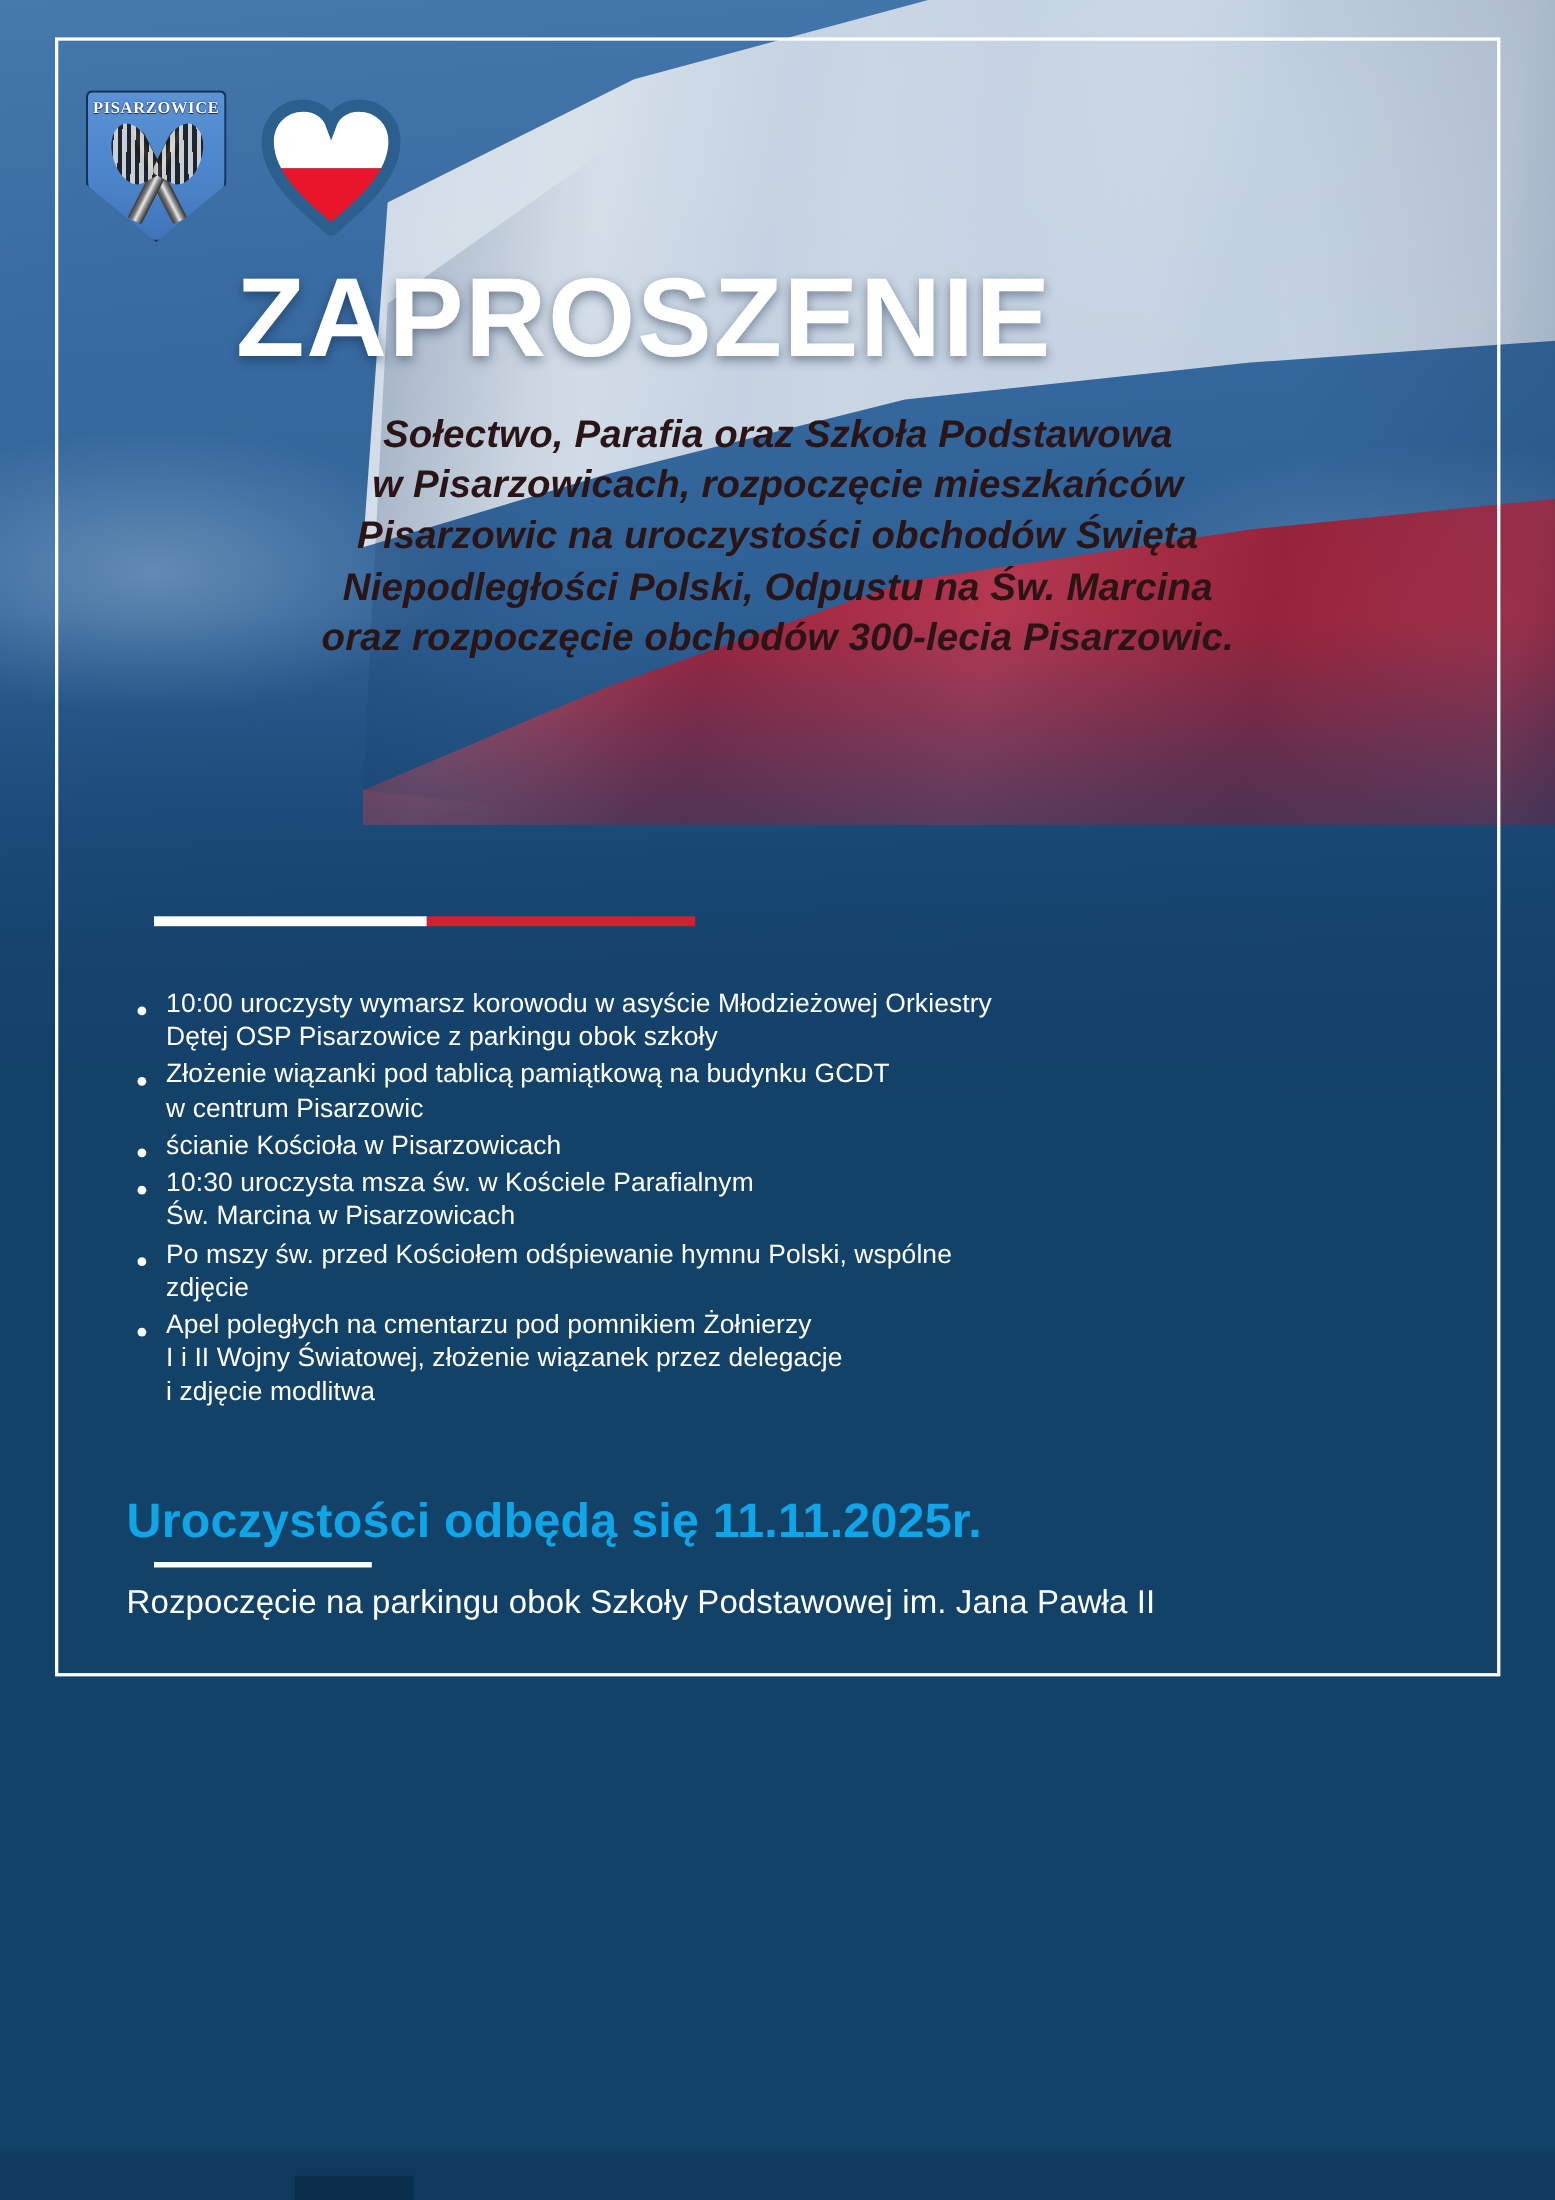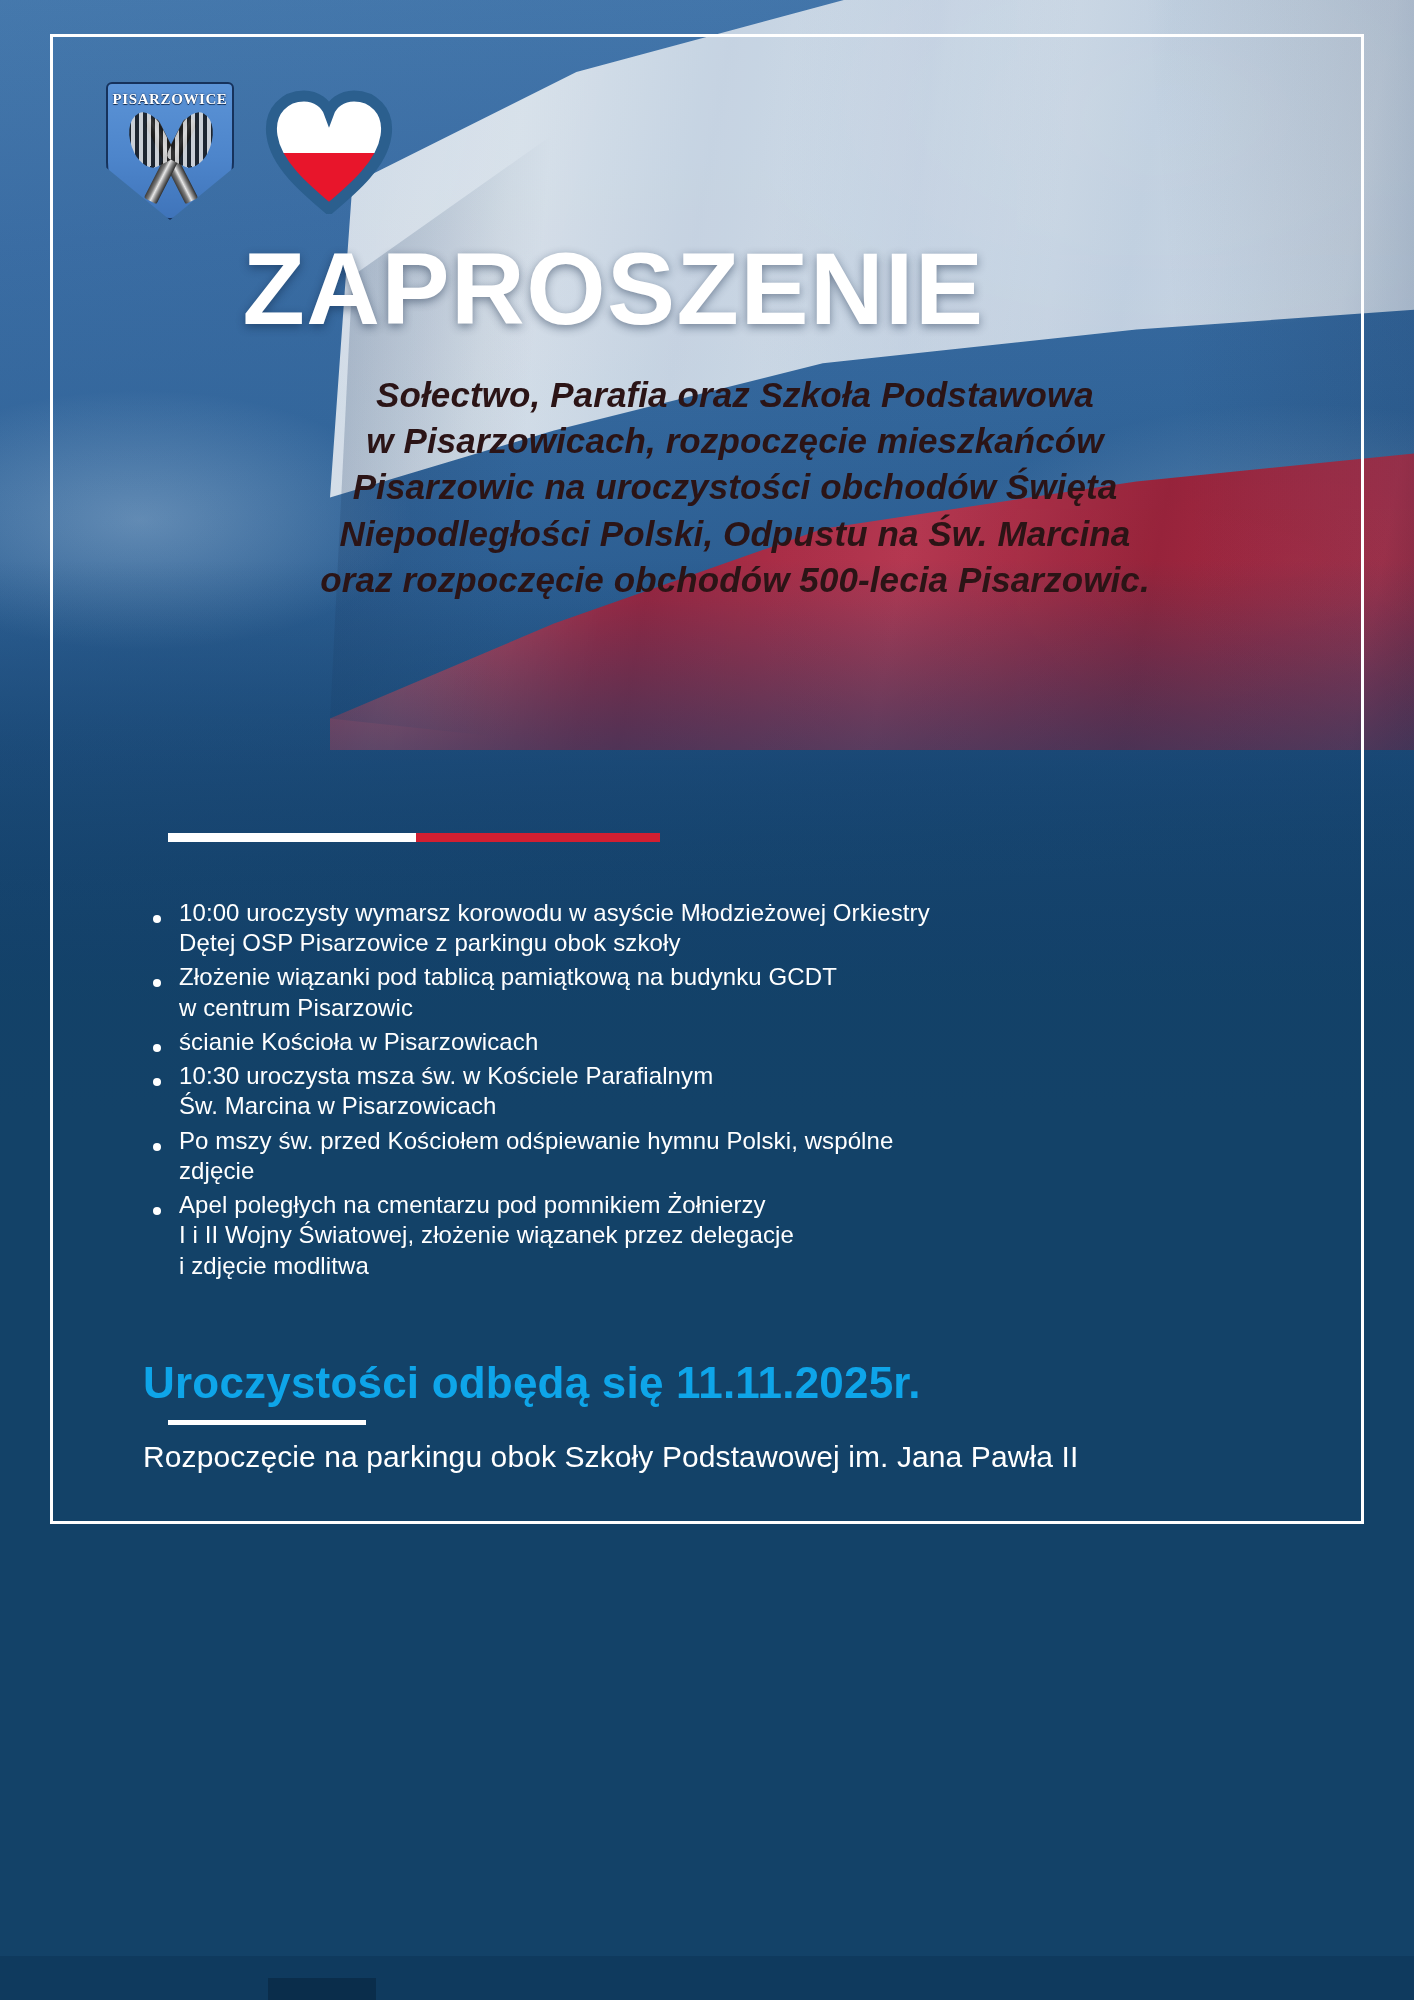--- a/index.html
+++ b/index.html
@@ -77,21 +77,21 @@
 
   
   .frame {
     position:absolute; left:50px; top:34px; width:1314px; height:1490px;
     border:3px solid #ffffff;
     pointer-events:none;
     z-index:5;
   }
 
   
-  .content { position:absolute; inset:0; z-index:6;margin-left:28px; }
+  .content { position:absolute; inset:0; z-index:6; }
 
   
   .logos { position:absolute; left:78px; top:82px; height:140px; }
 
   .crest {
     position:absolute; left:0; top:0; width:128px; height:138px;
   }
   .crest-shape {
     position:absolute; inset:0;
     background:linear-gradient(180deg,#5b93d6 0%, #4d85cb 55%, #3f74ba 100%);
@@ -272,21 +272,21 @@
 
     </div>
 
     <div class="title">ZAPROSZENIE</div>
 
     <div class="intro">
       <div>Sołectwo, Parafia oraz Szkoła Podstawowa</div>
       <div>w Pisarzowicach, rozpoczęcie mieszkańców</div>
       <div>Pisarzowic na uroczystości obchodów Święta</div>
       <div>Niepodległości Polski, Odpustu na Św. Marcina</div>
-      <div>oraz rozpoczęcie obchodów 500-lecia Pisarzowic.</div>
+      <div>oraz rozpoczęcie obchodów 300-lecia Pisarzowic.</div>
     </div>
 
     <div class="divider">
       <div class="w"></div>
       <div class="r"></div>
     </div>
 
     <div class="program">
 
       <div class="bullet">

